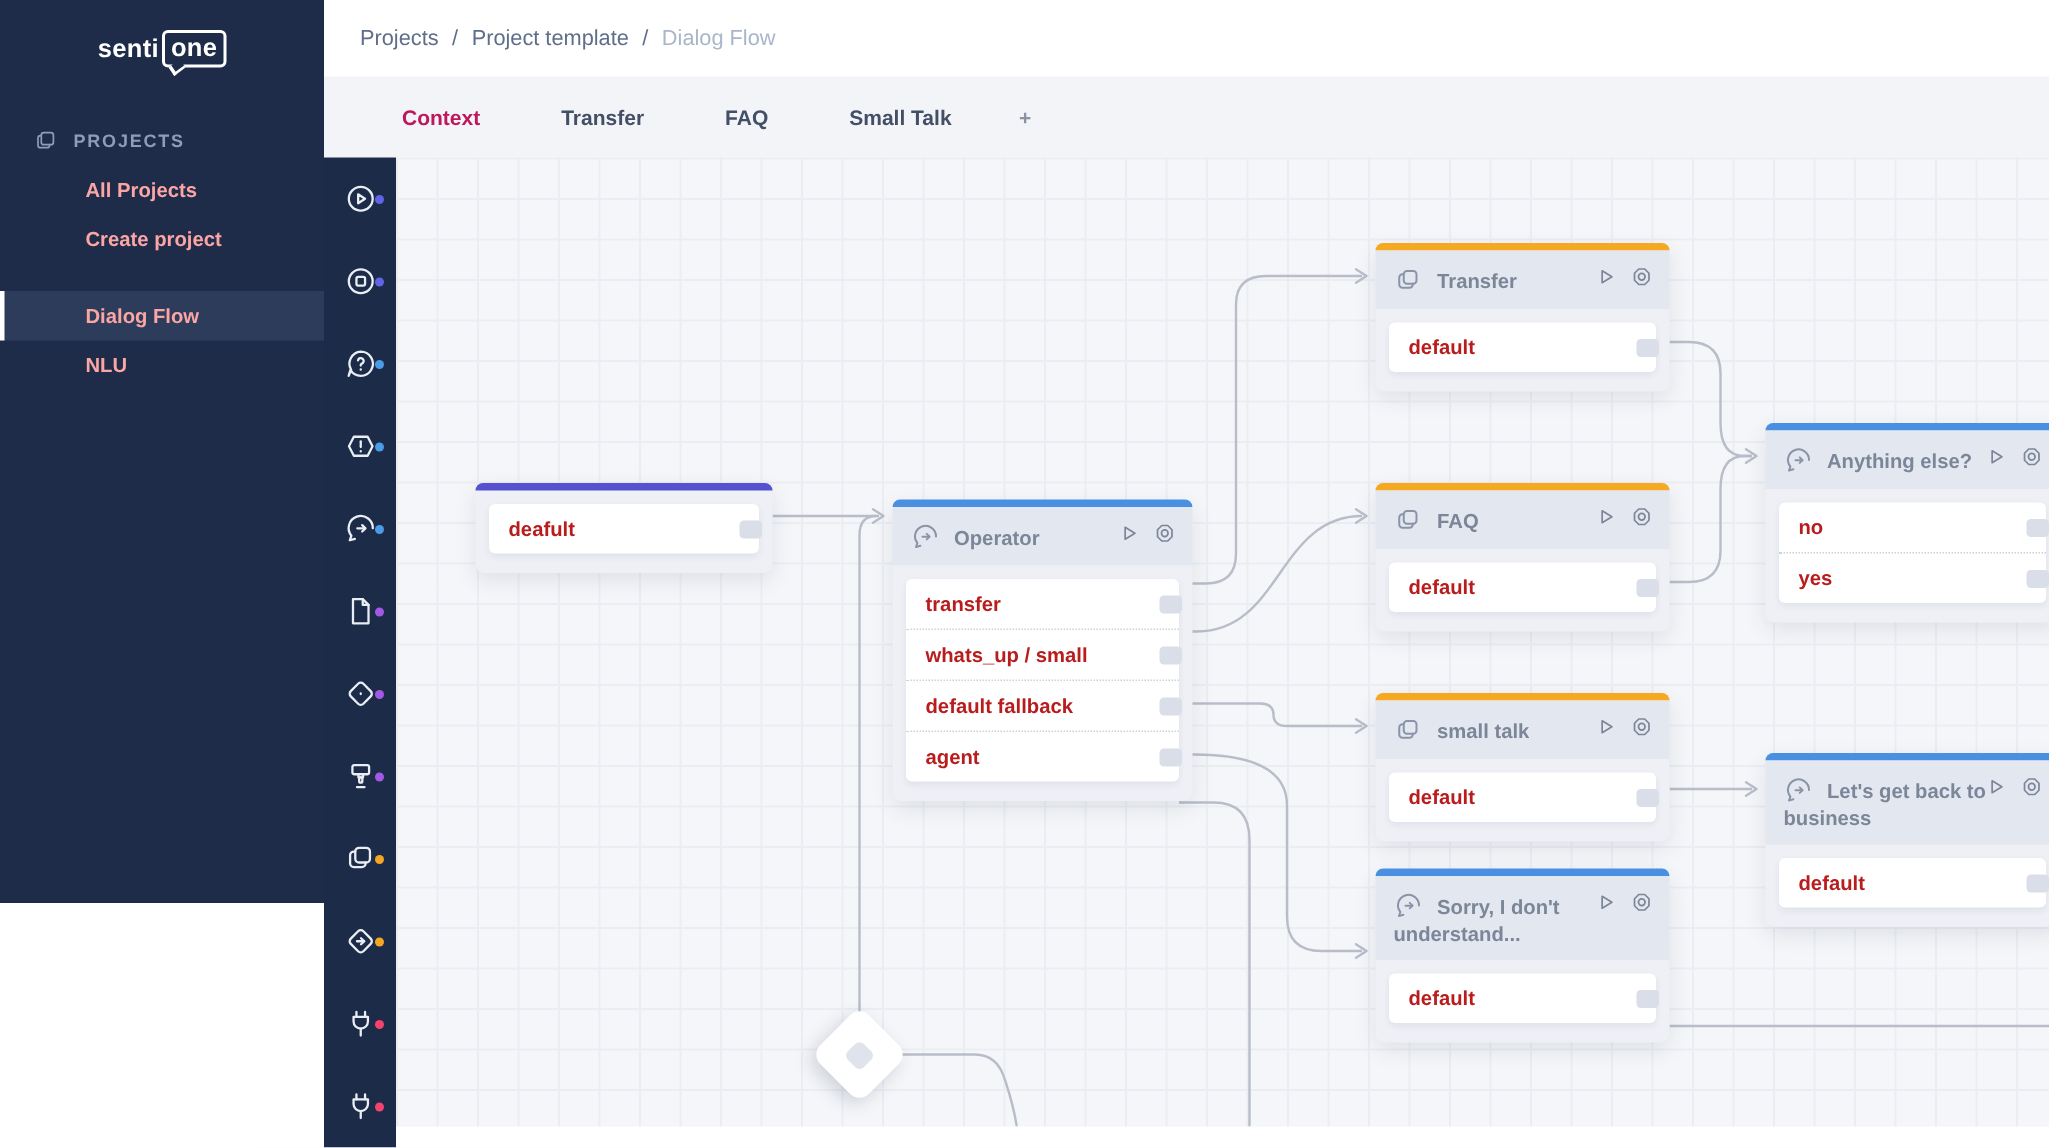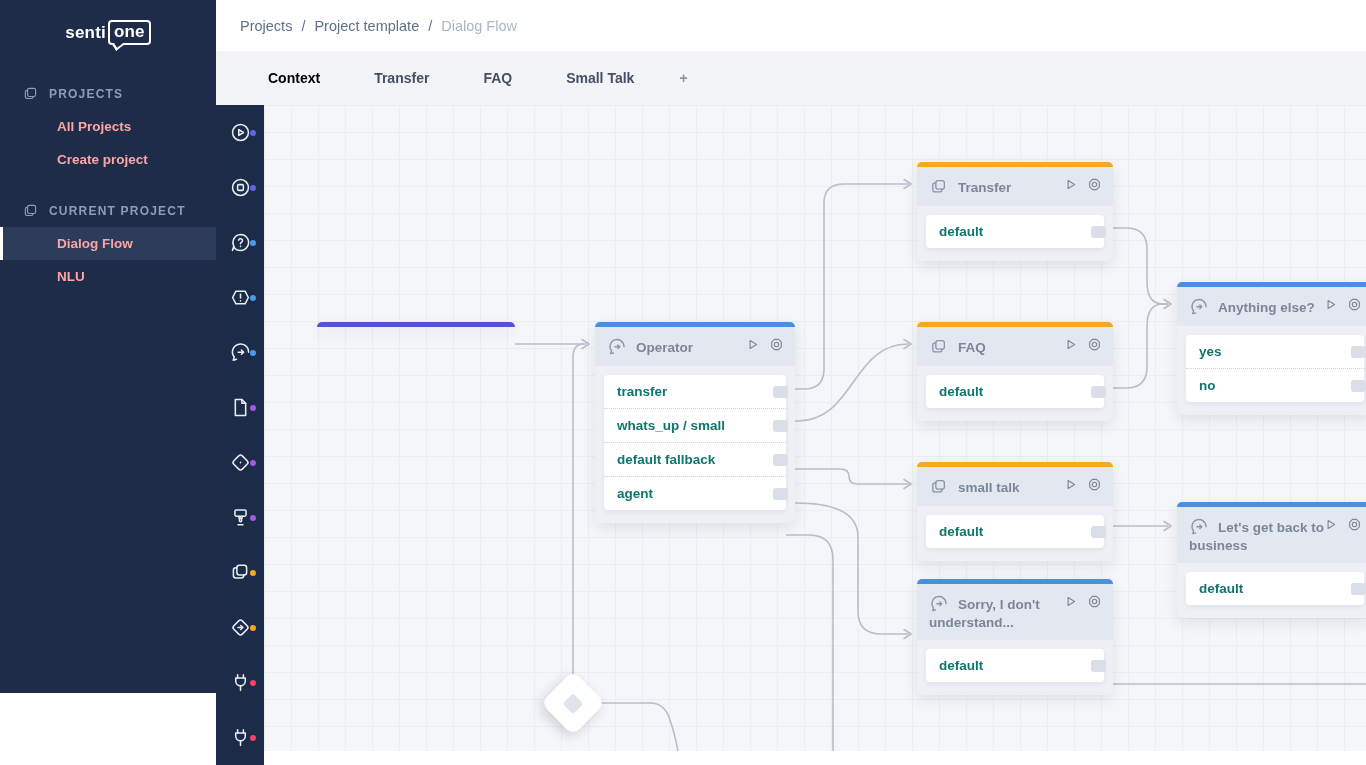--- a/index.html
+++ b/index.html
@@ -2,21 +2,21 @@
 <html><head>
 <meta charset="utf-8">
 <style>
   * { margin:0; padding:0; box-sizing:border-box; }
   html,body { width:1366px; height:765px; overflow:hidden;
     font-family:"Liberation Sans", sans-serif; background:#fff; }
 
   .app { position:relative; width:1366px; height:765px; display:flex; }
 
   
-  .sidebar { width:216px; height:693px; background:#1e2c4a; flex:0 0 216px;
+  .sidebar { width:216px; height:602px; background:#1e2c4a; flex:0 0 216px;
     display:flex; flex-direction:column; position:relative; z-index:5; }
   .logo { display:flex; justify-content:center; align-items:center; padding:20px 0 14px 0; }
   .logo-wrap { display:flex; align-items:center; color:#fff; font-size:17px; font-weight:700; letter-spacing:.2px; }
   .logo-one { position:relative; border:2px solid #fff; border-radius:4px; padding:0 4px 1px 4px; margin-left:2px; }
   .logo-tail { position:absolute; left:4px; bottom:-6px; width:8px; height:8px; background:#1e2c4a;
     border-right:2px solid #fff; border-bottom:2px solid #fff; transform:skewX(-18deg) rotate(45deg); }
   .nav { margin-top:18px; }
   .nav-section { margin-bottom:18px; }
   .nav-head { display:flex; align-items:center; gap:10px; padding:8px 22px; color:#8e9cb8;
     font-size:12px; font-weight:700; letter-spacing:1.2px; }
@@ -30,21 +30,21 @@
   .main { flex:1; display:flex; flex-direction:column; position:relative; }
 
   .topbar { height:58px; background:#fff; display:flex; align-items:center; padding-left:24px; }
   .crumbs { display:flex; align-items:center; gap:9px; font-size:14.5px; font-weight:500; }
   .crumb { color:#5f6f8a; cursor:pointer; }
   .crumb.current { color:#a9b6c8; cursor:default; }
   .crumb-sep { color:#5f6f8a; }
 
   .tabbar { height:61px; background:#f3f4f7; display:flex; align-items:center; padding-left:25px; gap:0; }
   .tab { padding:10px 27px; font-size:14px; font-weight:700; color:#424f66; cursor:pointer; }
-  .tab.active { color:#000000; }
+  .tab.active { color:#be185d; }
   .tab.add { color:#8a93a3; font-weight:600; padding:10px 18px; }
 
   .workarea { flex:1; display:flex; position:relative; }
 
   
   .rail { width:48px; background:#1c2b48; flex:0 0 48px; position:relative; z-index:4; }
   .rail-item { position:relative; height:55px; display:flex; align-items:center; justify-content:center; cursor:pointer; }
   .rail-item .ico { width:23px; height:23px; color:#e9edf4; }
   .rail-dot { position:absolute; right:8px; top:50%; margin-top:-3px; width:6px; height:6px; border-radius:50%; }
 
@@ -61,21 +61,21 @@
   .node-top { height:5px; border-radius:6px 6px 0 0; }
   .node-head { background:#e3e8f0; padding:10px 12px 9px 12px; position:relative;
     color:#7c8699; font-size:13.5px; font-weight:600; line-height:17px; }
   .node-head .h-ico { display:inline-block; vertical-align:-5px; width:20px; height:20px; margin-right:9px; color:#8a94a8; }
   .node-head .h-title { color:#7c8699; }
   .node-actions { position:absolute; right:10px; top:9px; display:flex; gap:7px; align-items:center; }
   .node-actions .a-ico { width:17px; height:17px; color:#7c8699; cursor:pointer; }
   .node-body { padding:9px 9px 13px 9px; }
   .rows { background:#fff; border-radius:4px; box-shadow:0 2px 5px rgba(30,45,80,.07); }
   .row { position:relative; padding:8px 26px 8px 13px; font-size:13.5px; font-weight:600;
-    color:#0f766e; line-height:17px; cursor:pointer; }
+    color:#b91c1c; line-height:17px; cursor:pointer; }
   .row + .row { border-top:1px dotted #ccd3df; }
   .row-conn { position:absolute; right:-2px; top:50%; margin-top:-6px; width:15px; height:12px;
     border-radius:3px; background:#d9dee8; cursor:pointer; }
 
   .diamond { position:absolute; z-index:2; width:46px; height:46px; background:#fff; border-radius:9px;
     transform:rotate(45deg); box-shadow:0 5px 12px rgba(30,45,80,.18); cursor:pointer; }
   .diamond-core { position:absolute; left:50%; top:50%; width:15px; height:15px; margin:-7.5px 0 0 -7.5px;
     border-radius:4px; background:#dfe3ec; }
 </style>
 </head>
@@ -99,27 +99,20 @@
             <span class="ico"><svg viewBox="0 0 24 24" fill="none" stroke="currentColor" stroke-width="1.6" stroke-linecap="round" stroke-linejoin="round" width="100%" height="100%">
                 <rect x="7.8" y="4.8" width="11.4" height="11.4" rx="2.4"></rect>
                 <path d="M15.6 16.2v.4a2.4 2.4 0 0 1-2.4 2.4H7.1a2.4 2.4 0 0 1-2.4-2.4V10a2.4 2.4 0 0 1 2.4-2.4h.7"></path>
               </svg></span>
             <span>PROJECTS</span>
           </div>
           <div class="nav-item">All Projects</div>
           <div class="nav-item">Create project</div>
         </div>
         <div class="nav-section">
-          <div class="nav-head">
-            <span class="ico"><svg viewBox="0 0 24 24" fill="none" stroke="currentColor" stroke-width="1.6" stroke-linecap="round" stroke-linejoin="round" width="100%" height="100%">
-                <rect x="7.8" y="4.8" width="11.4" height="11.4" rx="2.4"></rect>
-                <path d="M15.6 16.2v.4a2.4 2.4 0 0 1-2.4 2.4H7.1a2.4 2.4 0 0 1-2.4-2.4V10a2.4 2.4 0 0 1 2.4-2.4h.7"></path>
-              </svg></span>
-            <span>CURRENT PROJECT</span>
-          </div>
           <div class="nav-item active">Dialog Flow</div>
           <div class="nav-item">NLU</div>
         </div>
       </nav>
   </aside>
 
   <div class="main">
     <div class="topbar">
       <div class="crumbs" id="crumbs">
           <span class="crumb">Projects</span>
@@ -248,22 +241,27 @@
             <path d="M318,234.5 L325,239 L318,243.5" fill="none" stroke="#b8bdc9" stroke-width="1.6" stroke-linecap="round" stroke-linejoin="round"></path>
             <path d="M640,74.5 L647,79 L640,83.5" fill="none" stroke="#b8bdc9" stroke-width="1.6" stroke-linecap="round" stroke-linejoin="round"></path>
             <path d="M640,234.5 L647,239 L640,243.5" fill="none" stroke="#b8bdc9" stroke-width="1.6" stroke-linecap="round" stroke-linejoin="round"></path>
             <path d="M640,374.5 L647,379 L640,383.5" fill="none" stroke="#b8bdc9" stroke-width="1.6" stroke-linecap="round" stroke-linejoin="round"></path>
             <path d="M640,524.5 L647,529 L640,533.5" fill="none" stroke="#b8bdc9" stroke-width="1.6" stroke-linecap="round" stroke-linejoin="round"></path>
             <path d="M900,194.5 L907,199 L900,203.5" fill="none" stroke="#b8bdc9" stroke-width="1.6" stroke-linecap="round" stroke-linejoin="round"></path>
             <path d="M900,416.5 L907,421 L900,425.5" fill="none" stroke="#b8bdc9" stroke-width="1.6" stroke-linecap="round" stroke-linejoin="round"></path>
           </svg>
           <div class="node" style="left: 53px; top: 217px; width: 198px;">
             <div class="node-top" style="background: rgb(85, 82, 208);"></div>
-          </div>
-          <div class="node" style="left: 331px; top: 217px; width: 200px;">
+            <div class="node-body">
+              <div class="rows">
+                <div class="row"><span>deafult</span><span class="row-conn"></span></div>
+              </div>
+            </div>
+          </div>
+          <div class="node" style="left: 331px; top: 228px; width: 200px;">
             <div class="node-top" style="background: rgb(74, 144, 226);"></div>
             <div class="node-head"><span class="h-ico"><svg viewBox="0 0 24 24" fill="none" stroke="currentColor" stroke-width="1.6" stroke-linecap="round" stroke-linejoin="round" width="100%" height="100%">
                   <path d="M20.4 11.6a8.4 8.4 0 1 0-14.9 5.2L4.4 20l3.5-1"></path>
                   <path d="M9.6 11.7h5.3"></path>
                   <path d="M13 9.5l2.3 2.2-2.3 2.2"></path>
                 </svg></span><span class="h-title">Operator</span><span class="node-actions">
                 <span class="a-ico"><svg viewBox="0 0 24 24" fill="none" stroke="currentColor" stroke-width="1.6" stroke-linecap="round" stroke-linejoin="round" width="100%" height="100%">
                     <path d="M8.6 6.4l9.2 5.6-9.2 5.6z"></path>
                   </svg></span>
                 <span class="a-ico"><svg viewBox="0 0 24 24" fill="none" stroke="currentColor" stroke-width="1.6" stroke-linecap="round" stroke-linejoin="round" width="100%" height="100%">
@@ -371,22 +369,22 @@
                 <span class="a-ico"><svg viewBox="0 0 24 24" fill="none" stroke="currentColor" stroke-width="1.6" stroke-linecap="round" stroke-linejoin="round" width="100%" height="100%">
                     <path d="M8.6 6.4l9.2 5.6-9.2 5.6z"></path>
                   </svg></span>
                 <span class="a-ico"><svg viewBox="0 0 24 24" fill="none" stroke="currentColor" stroke-width="1.6" stroke-linecap="round" stroke-linejoin="round" width="100%" height="100%">
                     <path d="M9.2 4.7h5.6l4 4v6.6l-4 4H9.2l-4-4V8.7z"></path>
                     <circle cx="12" cy="12" r="3.1"></circle>
                   </svg></span>
               </span></div>
             <div class="node-body">
               <div class="rows">
+                <div class="row"><span>no</span><span class="row-conn"></span></div>
                 <div class="row"><span>yes</span><span class="row-conn"></span></div>
-                <div class="row"><span>no</span><span class="row-conn"></span></div>
               </div>
             </div>
           </div>
           <div class="node" style="left: 913px; top: 397px; width: 196px;">
             <div class="node-top" style="background: rgb(74, 144, 226);"></div>
             <div class="node-head"><span class="h-ico"><svg viewBox="0 0 24 24" fill="none" stroke="currentColor" stroke-width="1.6" stroke-linecap="round" stroke-linejoin="round" width="100%" height="100%">
                   <path d="M20.4 11.6a8.4 8.4 0 1 0-14.9 5.2L4.4 20l3.5-1"></path>
                   <path d="M9.6 11.7h5.3"></path>
                   <path d="M13 9.5l2.3 2.2-2.3 2.2"></path>
                 </svg></span><span class="h-title">Let's get back to business</span><span class="node-actions">

